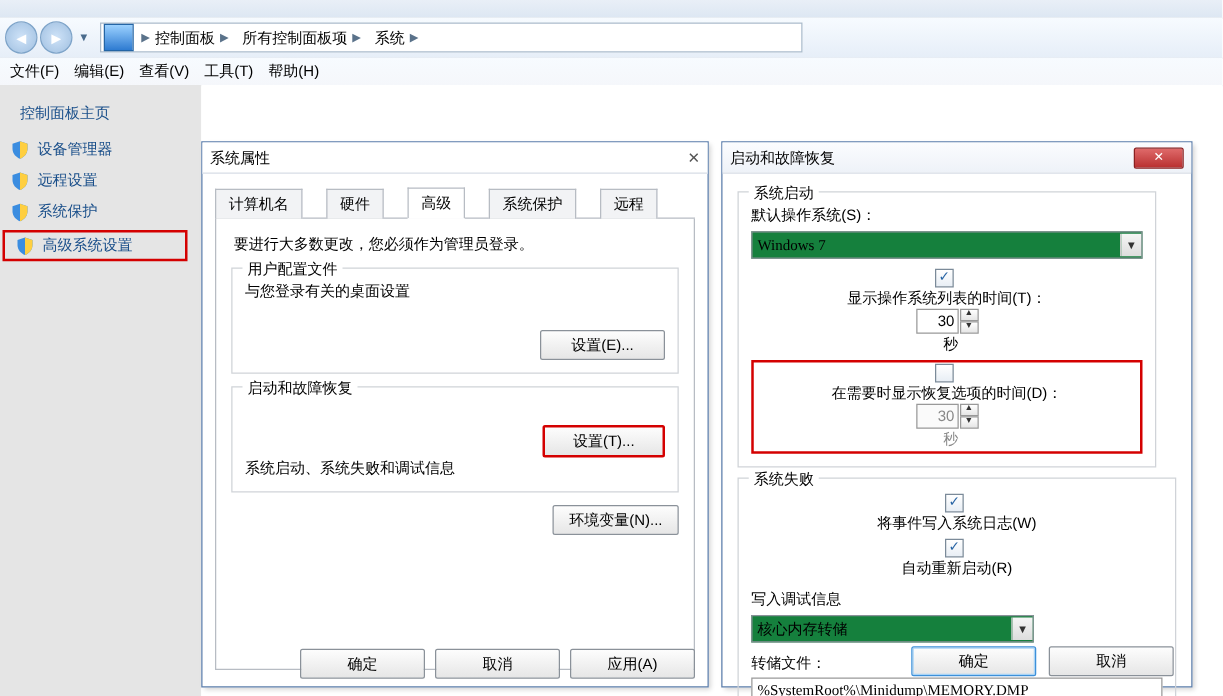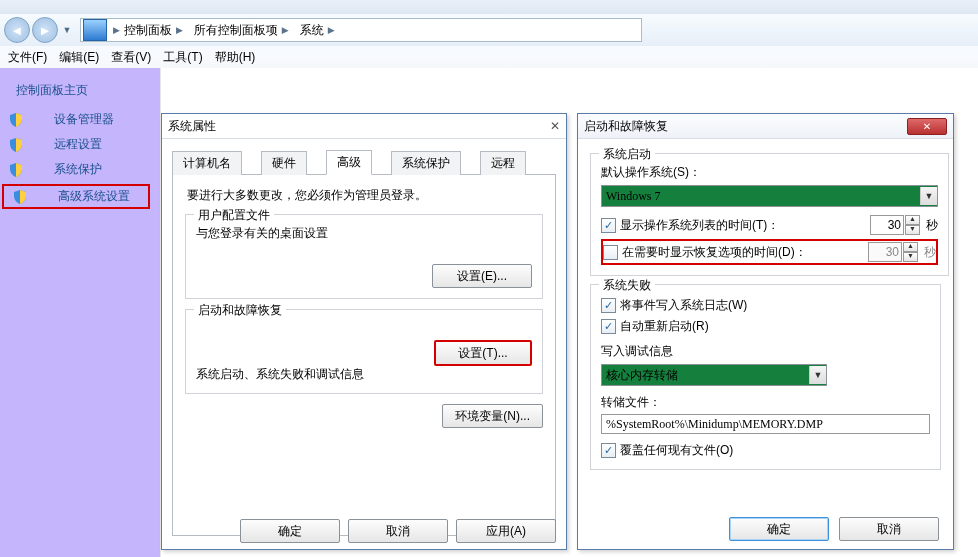--- a/index.html
+++ b/index.html
@@ -13,23 +13,23 @@
   .drop{width:14px;height:24px;display:flex;align-items:center;justify-content:center;color:#4a6b8c;font-size:9px;margin-right:6px;}
   .pathbox{display:flex;align-items:center;height:22px;background:#fff;border:1px solid #abc;flex:0 0 auto;min-width:560px;}
   .picon{width:22px;height:20px;margin:0 2px;background:linear-gradient(#9bd1ff,#2e7bd1);border:1px solid #2465a5;}
   .pseg{padding:0 6px 0 4px;border-right:1px solid transparent;display:flex;align-items:center;height:20px;}
   .ptri{color:#5a728a;font-size:9px;margin-left:4px;}
   
   .menubar{position:absolute;top:46px;left:0;right:0;height:22px;background:linear-gradient(#f7fbff,#f5f7fb);border-bottom:1px solid #d6dde6;display:flex;align-items:center;padding-left:8px;}
   .menubar span{margin-right:12px;}
   
   .bodyrow{position:absolute;top:68px;left:0;right:0;bottom:0;display:flex;}
-  .side{width:160px;background:#c4b5fd;border-right:1px solid #e6e6e6;padding:10px 0 0 0;}
+  .side{width:160px;background:#e5e5e5;border-right:1px solid #e6e6e6;padding:10px 0 0 0;}
   .sidehdr{color:#1a4f8a;margin:4px 0 10px 16px;font-size:12px;}
-  .sitem{display:flex;align-items:center;margin:4px 0;padding:2px 0 2px 8px;color:#1a4f8a;gap:24px;}
+  .sitem{display:flex;align-items:center;margin:4px 0;padding:2px 0 2px 8px;color:#1a4f8a;}
   .sitem .ic{width:16px;height:16px;margin-right:6px;display:flex;align-items:center;justify-content:center;}
   .sitem.hl{border:2px solid #d40000;margin-left:2px;margin-right:10px;}
   .ic svg{width:16px;height:16px;}
   .main{flex:1;position:relative;background:#fff;}
   .mainhdr{color:#0f4d92;font-size:15px;margin:14px 0 0 50px;}
   
   .dialog{position:absolute;background:#fff;border:1px solid #5a7caa;box-shadow:2px 2px 4px rgba(0,0,0,.18);}
   .dlgtitle{height:20px;background:#fff;border-bottom:1px solid #d7dde6;display:flex;align-items:center;justify-content:space-between;padding:2px 6px;}
   .dlgclose{width:38px;height:15px;background:linear-gradient(#df6a6a,#b93030);border:1px solid #8a2020;border-radius:2px;color:#fff;display:flex;align-items:center;justify-content:center;font-size:10px;}
   .group{border:1px solid #d0d3d8;margin:8px 10px;padding:10px 10px 10px 10px;position:relative;}
@@ -43,21 +43,21 @@
   .hlred{border:2px solid #d40000;}
   .chk{width:13px;height:13px;border:1px solid #7b8a99;background:linear-gradient(#fff,#e8eef5);display:inline-flex;align-items:center;justify-content:center;margin-right:4px;vertical-align:-2px;}
   .chk.on::after{content:"✓";font-size:11px;color:#2965a5;line-height:11px;}
   .select{display:flex;align-items:center;height:20px;border:1px solid #8a9199;background:#15803d;padding:0 0 0 4px;justify-content:space-between;}
   .select .ar{width:16px;height:18px;background:linear-gradient(#f5f5f5,#ddd);display:flex;align-items:center;justify-content:center;font-size:9px;color:#333;border-left:1px solid #ccc;}
   .spin{display:inline-flex;align-items:center;}
   .spin input{width:28px;height:16px;border:1px solid #999;text-align:right;padding-right:2px;font-size:12px;}
   .spin .ud{display:flex;flex-direction:column;margin-left:1px;}
   .spin .ud span{width:13px;height:8px;border:1px solid #999;background:linear-gradient(#fff,#e6e6e6);font-size:7px;line-height:6px;text-align:center;color:#333;}
   .field{height:18px;border:1px solid #999;background:#fff;padding:0 4px;display:flex;align-items:center;font-family:SimSun;}
-  .row{display:flex;align-items:center;}
+  .row{display:flex;align-items:center;flex-direction:column;}
   .grow{flex:1;}
   .dim{color:#888;}
 </style>
 </head>
 <body>
 
 <div class="stray"></div>
 
 <div class="addr">
   <div class="navbtns">
@@ -176,21 +176,21 @@
         <span class="btn">应用(A)</span>
       </div>
     </div>
 
     <div class="dialog" style="left:416px;top:45px;width:375px;height:435px;">
       <div class="dlgtitle" style="background:linear-gradient(#fbfcfe,#eef2f8);">
         <span>启动和故障恢复</span>
         <span class="dlgclose">✕</span>
       </div>
 
-      <div class="group" style="margin:14px 4px 8px 12px;padding:10px 10px 8px 10px;">
+      <div class="group" style="margin:14px 28px 8px 12px;padding:10px 10px 8px 10px;">
         <div class="grouplbl">系统启动</div>
         <div>默认操作系统(S)：</div>
         <div class="select" style="margin:4px 0 8px 0;">
           <span style="font-family:SimSun;">Windows 7</span>
           <span class="ar">▼</span>
         </div>
 
         <div class="row" style="margin:4px 0;">
           <span class="chk on"></span>
           <span class="grow">显示操作系统列表的时间(T)：</span>

